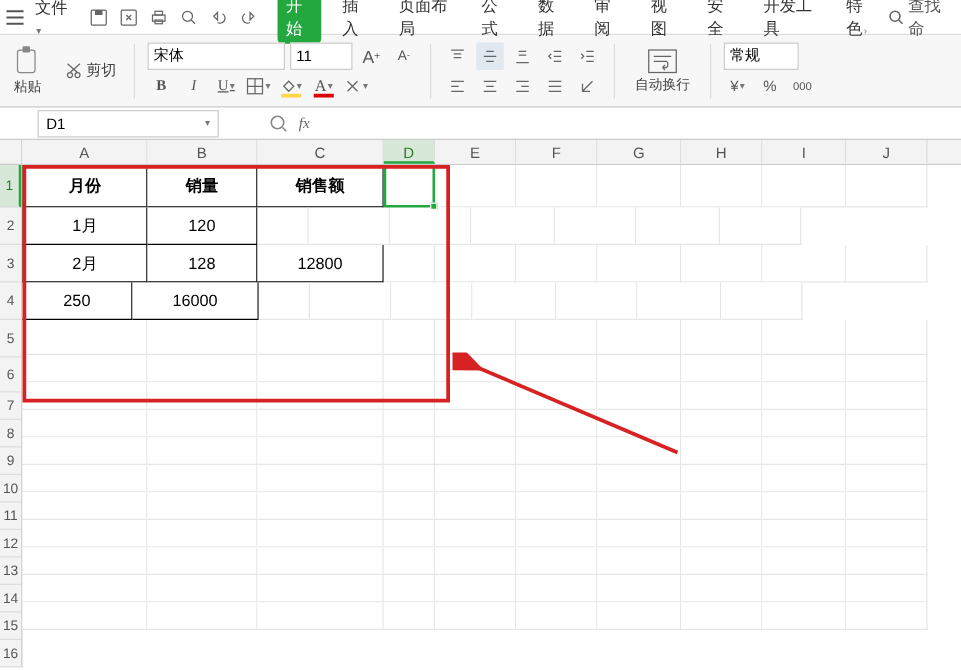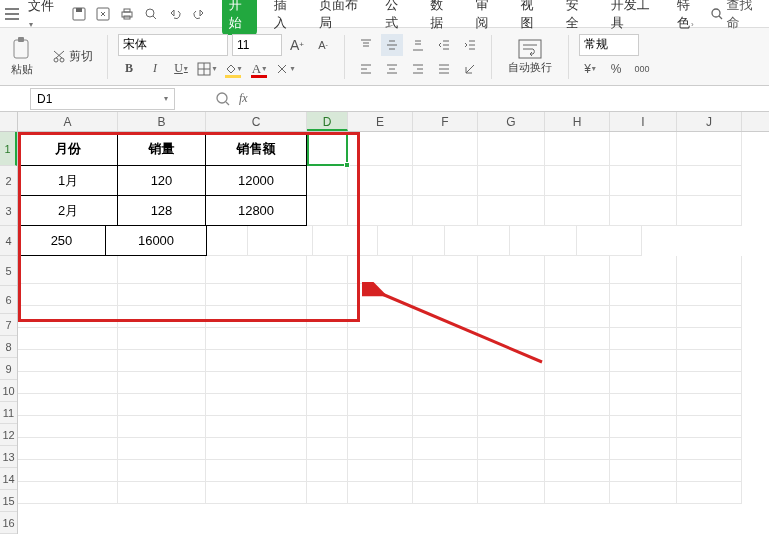--- a/index.html
+++ b/index.html
@@ -316,21 +316,20 @@
         <div class="cell" style="width: 65px; height: 34px;"></div>
         <div class="cell" style="width: 65px; height: 34px;"></div>
         <div class="cell" style="width: 67px; height: 34px;"></div>
         <div class="cell" style="width: 65px; height: 34px;"></div>
         <div class="cell" style="width: 67px; height: 34px;"></div>
         <div class="cell" style="width: 65px; height: 34px;"></div>
       </div>
       <div class="crow">
         <div class="cell" style="width: 100px; height: 30px; border-right: 1px solid rgb(0, 0, 0); border-bottom: 1px solid rgb(0, 0, 0); border-left: 1.5px solid rgb(0, 0, 0);">1月</div>
         <div class="cell" style="width: 88px; height: 30px; border-right: 1px solid rgb(0, 0, 0); border-bottom: 1px solid rgb(0, 0, 0);">120</div>
-        <div class="cell" style="width: 101px; height: 30px; border-right: 1.5px solid rgb(0, 0, 0); border-bottom: 1px solid rgb(0, 0, 0);">12000</div>
         <div class="cell" style="width: 41px; height: 30px;"></div>
         <div class="cell" style="width: 65px; height: 30px;"></div>
         <div class="cell" style="width: 65px; height: 30px;"></div>
         <div class="cell" style="width: 67px; height: 30px;"></div>
         <div class="cell" style="width: 65px; height: 30px;"></div>
         <div class="cell" style="width: 67px; height: 30px;"></div>
         <div class="cell" style="width: 65px; height: 30px;"></div>
       </div>
       <div class="crow">
         <div class="cell" style="width: 100px; height: 30px; border-right: 1px solid rgb(0, 0, 0); border-bottom: 1px solid rgb(0, 0, 0); border-left: 1.5px solid rgb(0, 0, 0);">2月</div>

